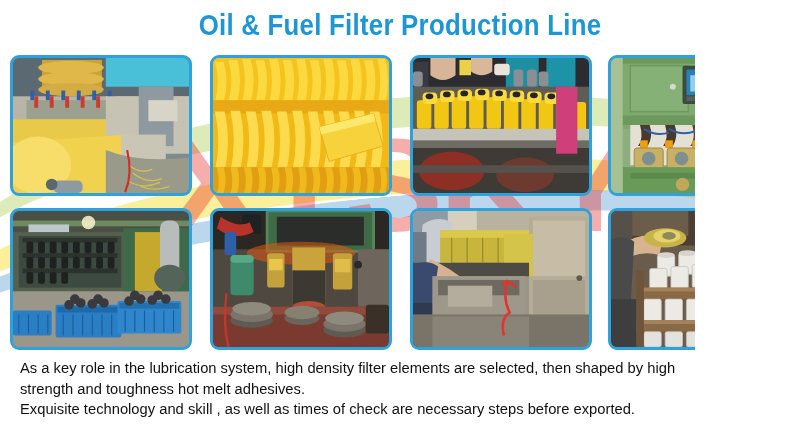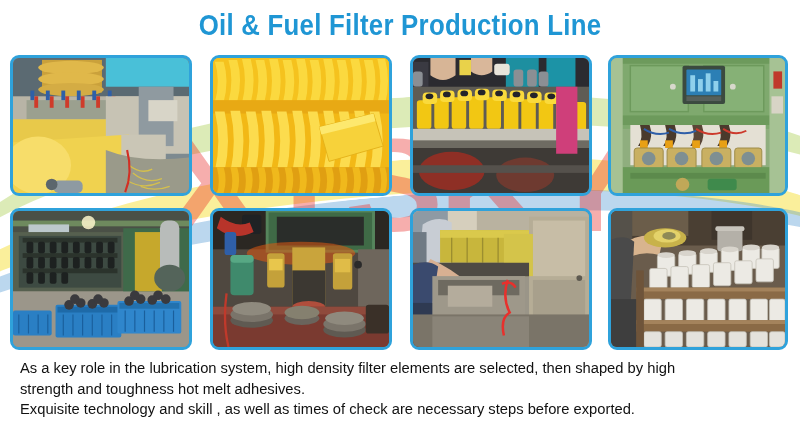--- a/index.html
+++ b/index.html
@@ -6,21 +6,21 @@
   html, body {
     margin: 0;
     padding: 0;
     background: #ffffff;
   }
   body {
     font-family: "Liberation Sans", "DejaVu Sans", sans-serif;
   }
   #page {
     position: relative;
-    width: 800px;
+    width: 695px;
     height: 428px;
     overflow: hidden;
     background: #ffffff;
   }
 
   
   #title {
     position: absolute;
     left: 0;
     top: 8px;

